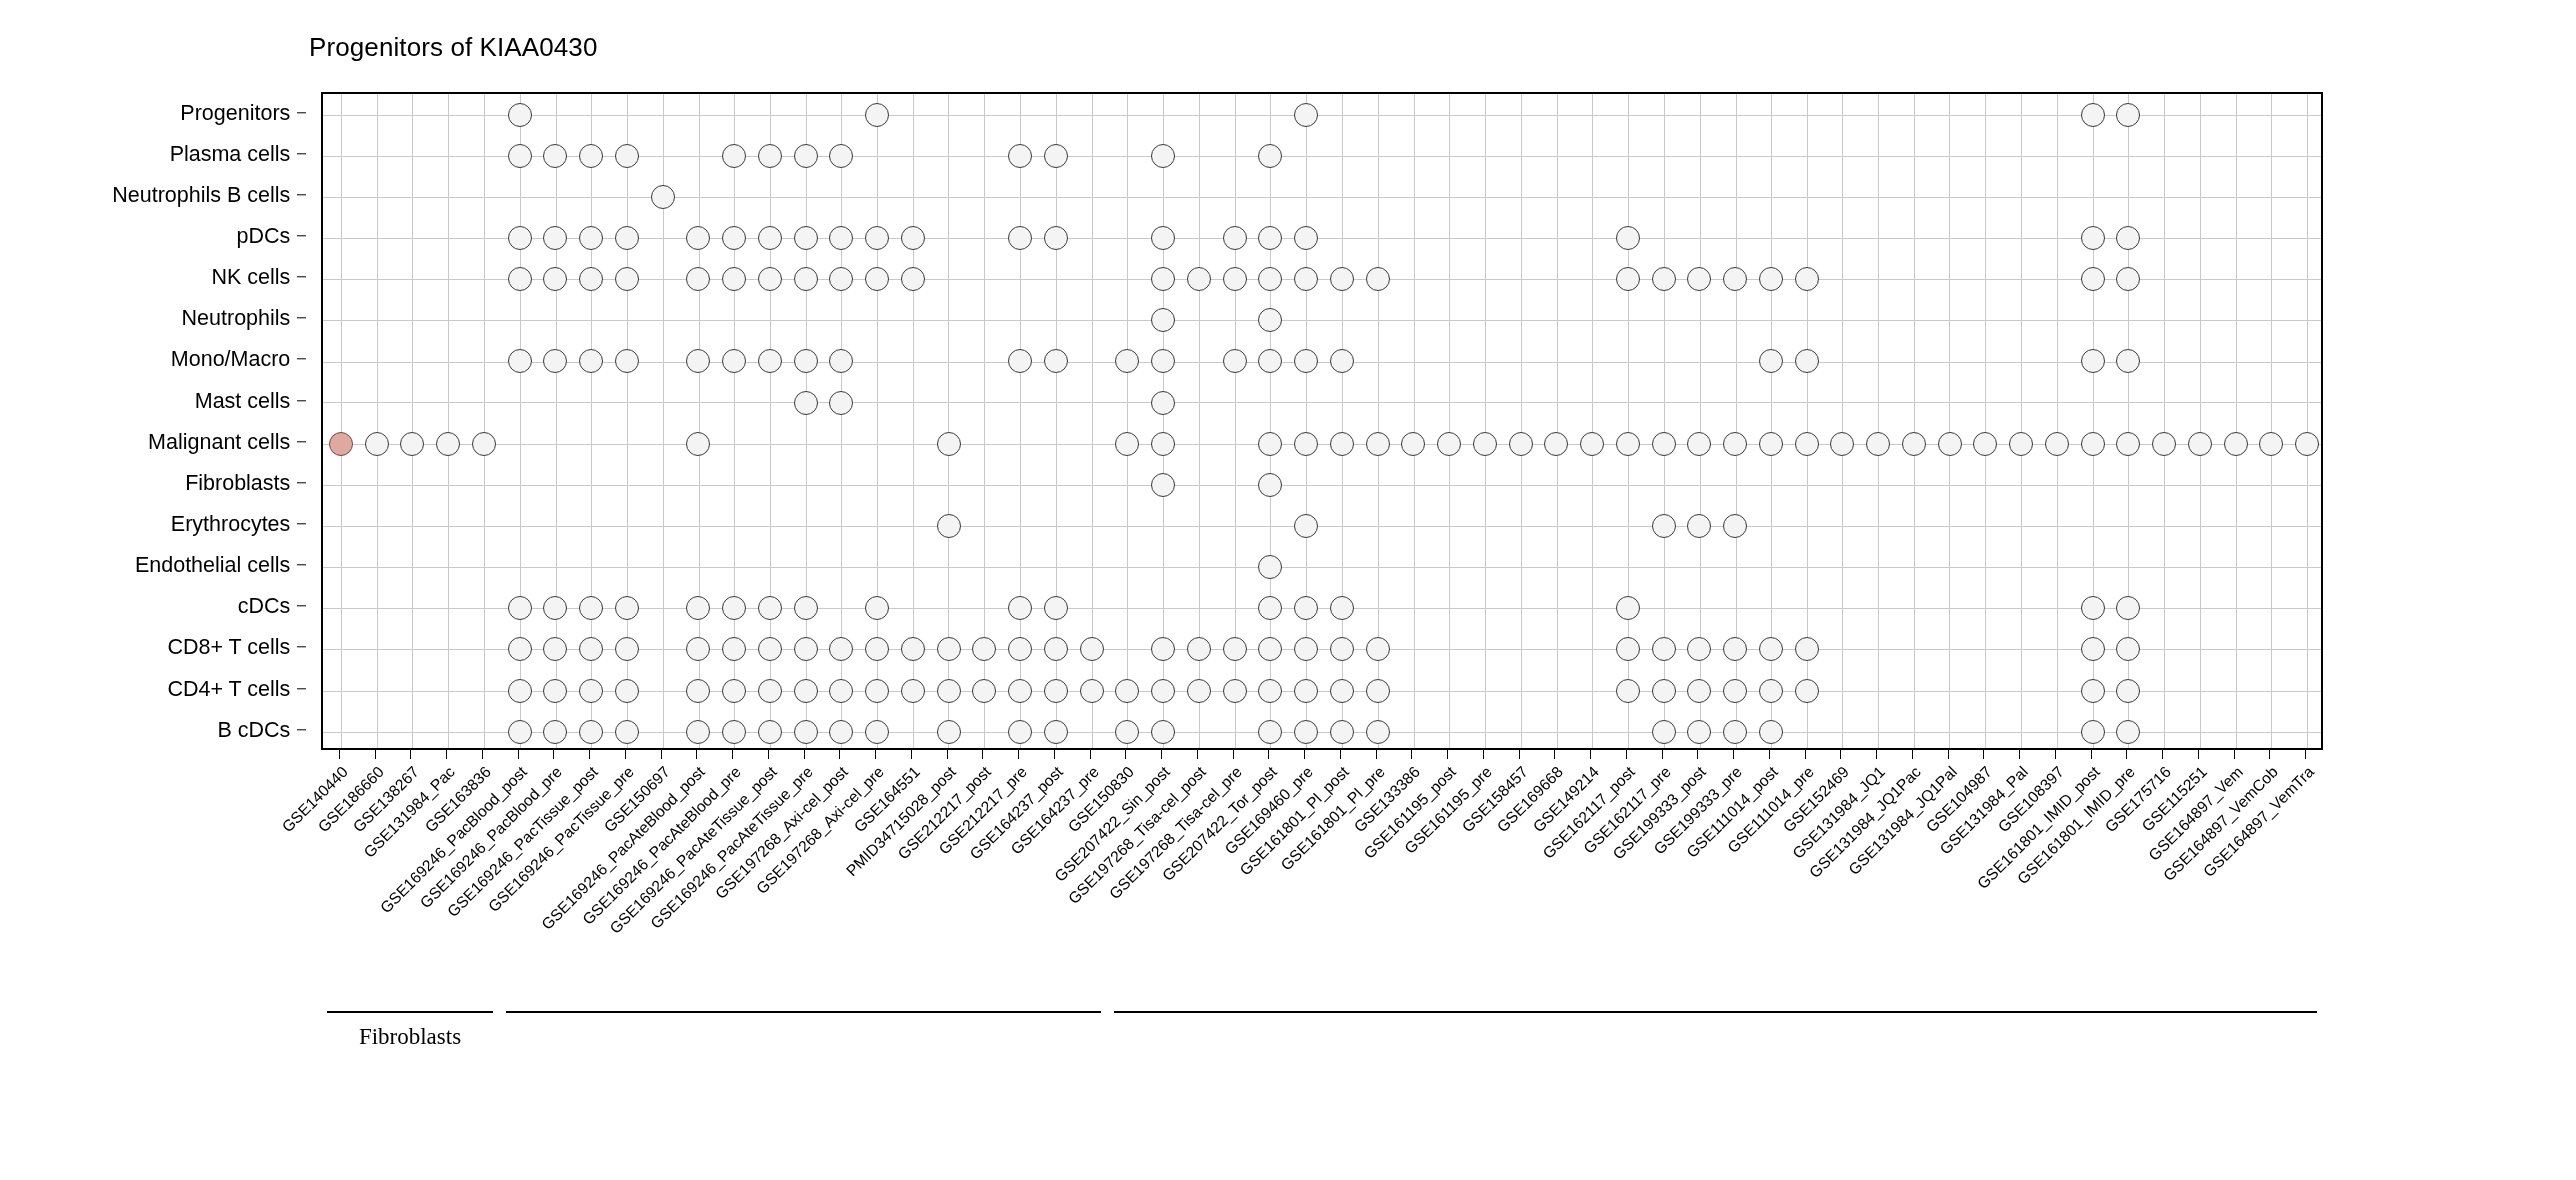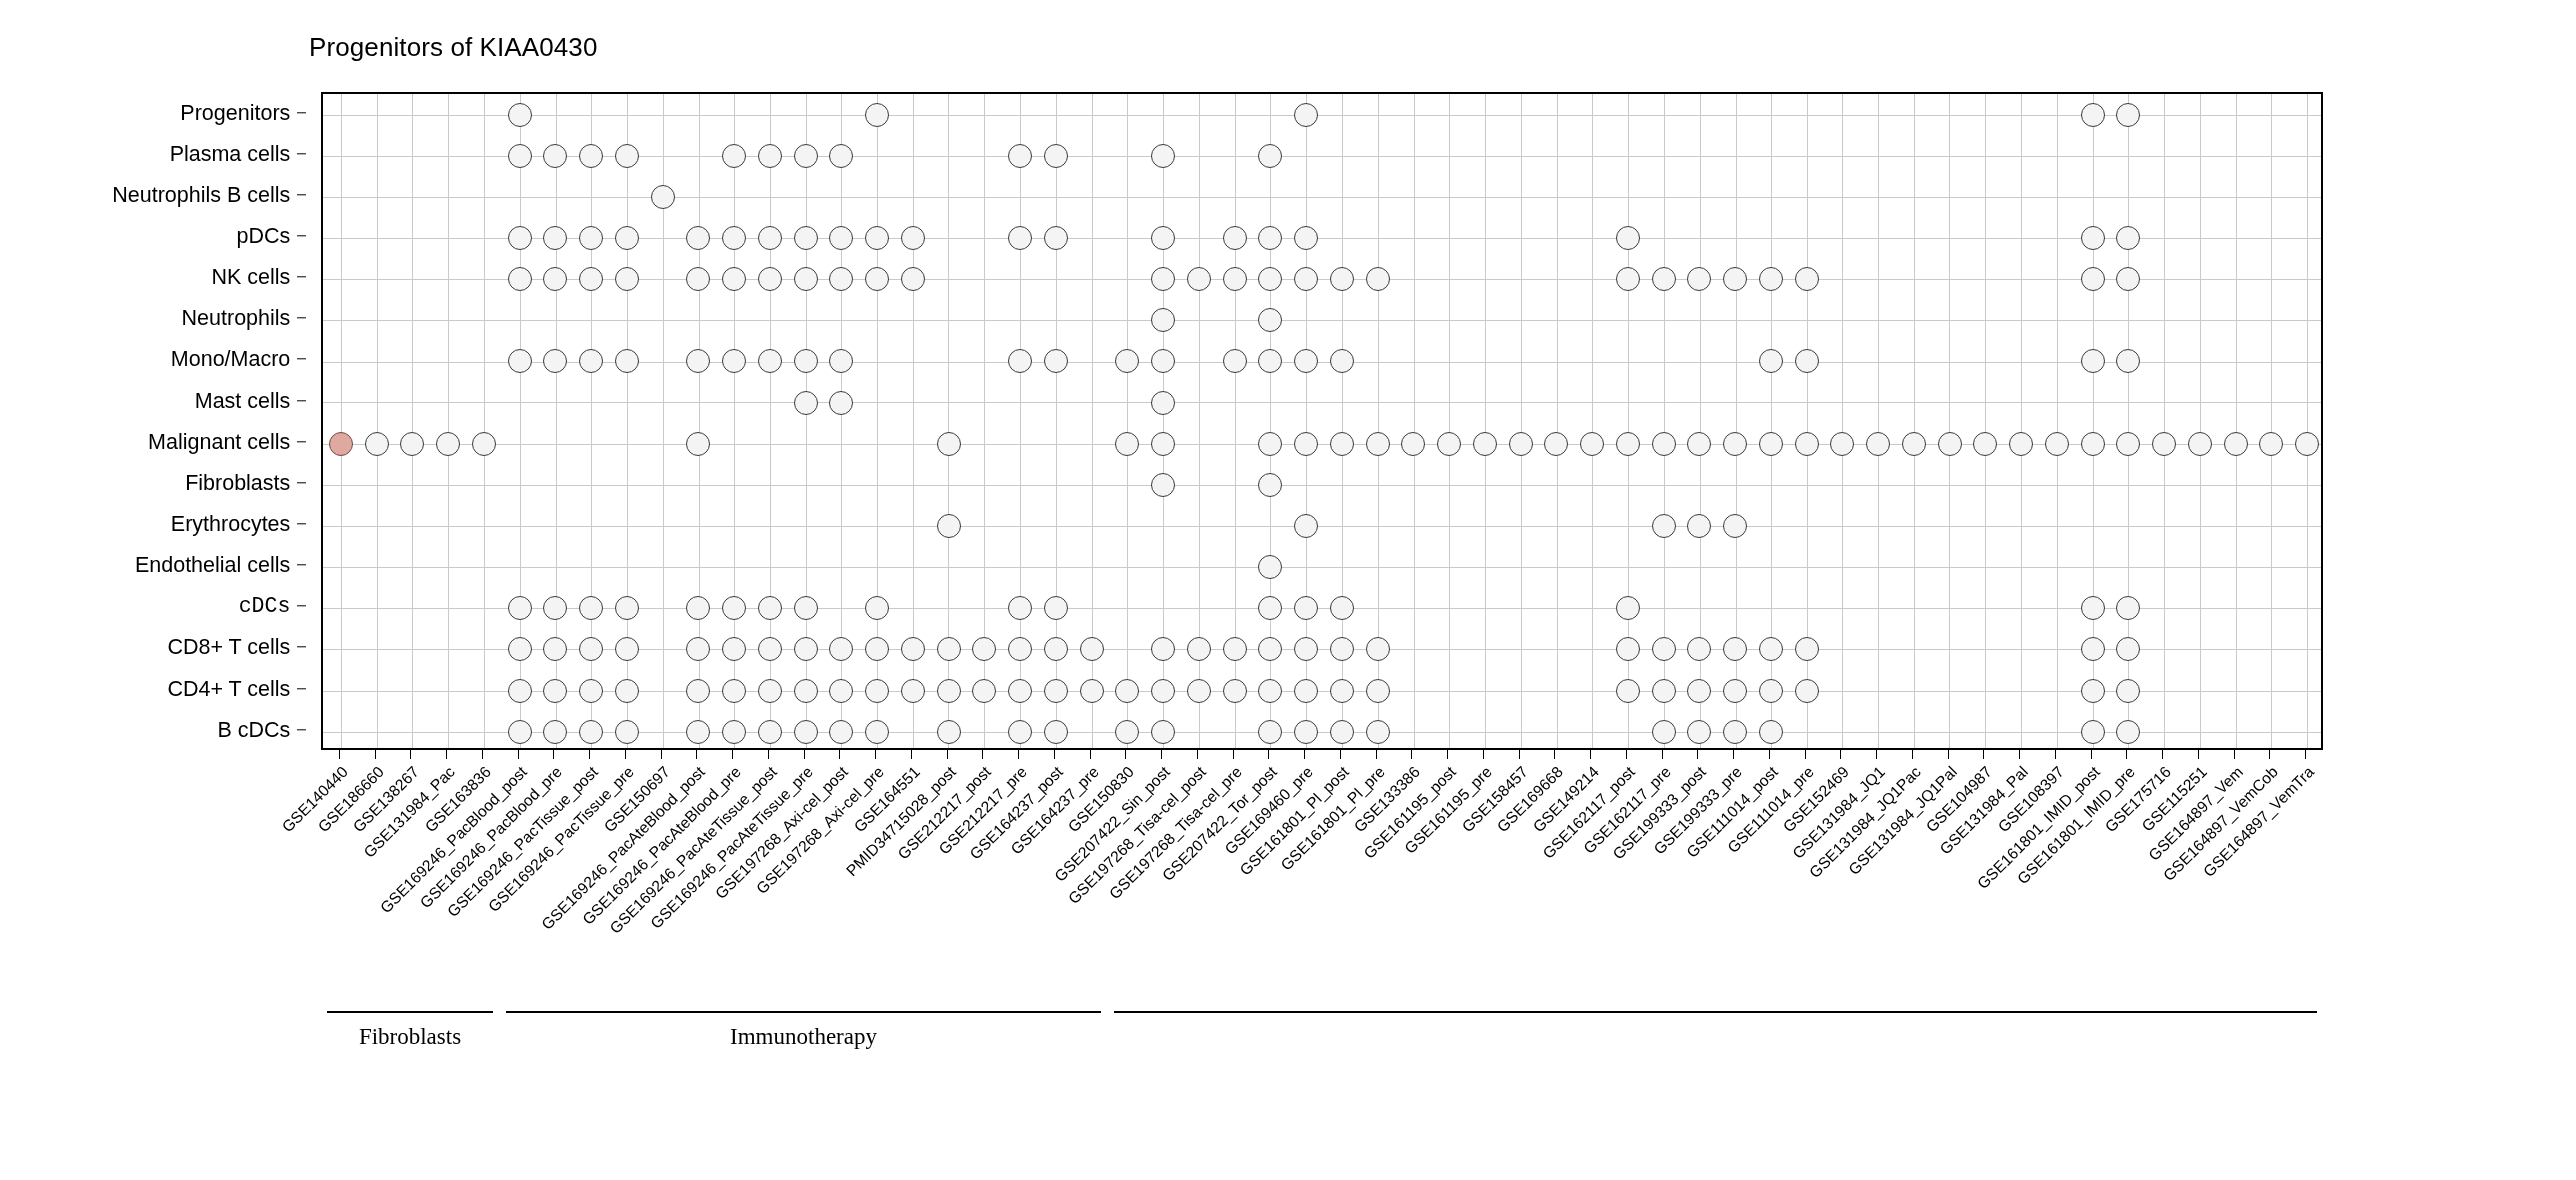--- a/index.html
+++ b/index.html
@@ -204,21 +204,21 @@
       <div class="ylabel" style="top: 309px;">Mast cells</div>
       <div class="ytick" style="top: 309px;"></div>
       <div class="ylabel" style="top: 350px;">Malignant cells</div>
       <div class="ytick" style="top: 350px;"></div>
       <div class="ylabel" style="top: 391px;">Fibroblasts</div>
       <div class="ytick" style="top: 391px;"></div>
       <div class="ylabel" style="top: 432px;">Erythrocytes</div>
       <div class="ytick" style="top: 432px;"></div>
       <div class="ylabel" style="top: 473px;">Endothelial cells</div>
       <div class="ytick" style="top: 473px;"></div>
-      <div class="ylabel" style="top: 514px; font-family: Liberation Mono, monospace;">cDCs</div>
+      <div class="ylabel" style="top: 514px;">cDCs</div>
       <div class="ytick" style="top: 514px;"></div>
       <div class="ylabel" style="top: 555px;">CD8+ T cells</div>
       <div class="ytick" style="top: 555px;"></div>
       <div class="ylabel" style="top: 597px;">CD4+ T cells</div>
       <div class="ytick" style="top: 597px;"></div>
       <div class="ylabel" style="top: 638px;">B cDCs</div>
       <div class="ytick" style="top: 638px;"></div>
     </div>
 
   <div id="plot-panel">
@@ -650,19 +650,18 @@
       <div class="xtick" style="left: 1948px;"></div>
       <div class="xlabel" style="left: 1948px;"><span>GSE164897_VemCob</span></div>
       <div class="xtick" style="left: 1984px;"></div>
       <div class="xlabel" style="left: 1984px;"><span>GSE164897_VemTra</span></div>
     </div>
 
   <div id="groups">
       <div class="group-line" style="left: 327px; width: 166px;"></div>
       <div class="group-label" style="left: 327px; width: 166px;">Fibroblasts</div>
       <div class="group-line" style="left: 506px; width: 595px;"></div>
-      <div class="group-label" style="left: 506px; width: 595px;">Immunotherapy</div>
       <div class="group-line" style="left: 1114px; width: 1203px;"></div>
     </div>
 
 
 </div>
 
 
 </body></html>

